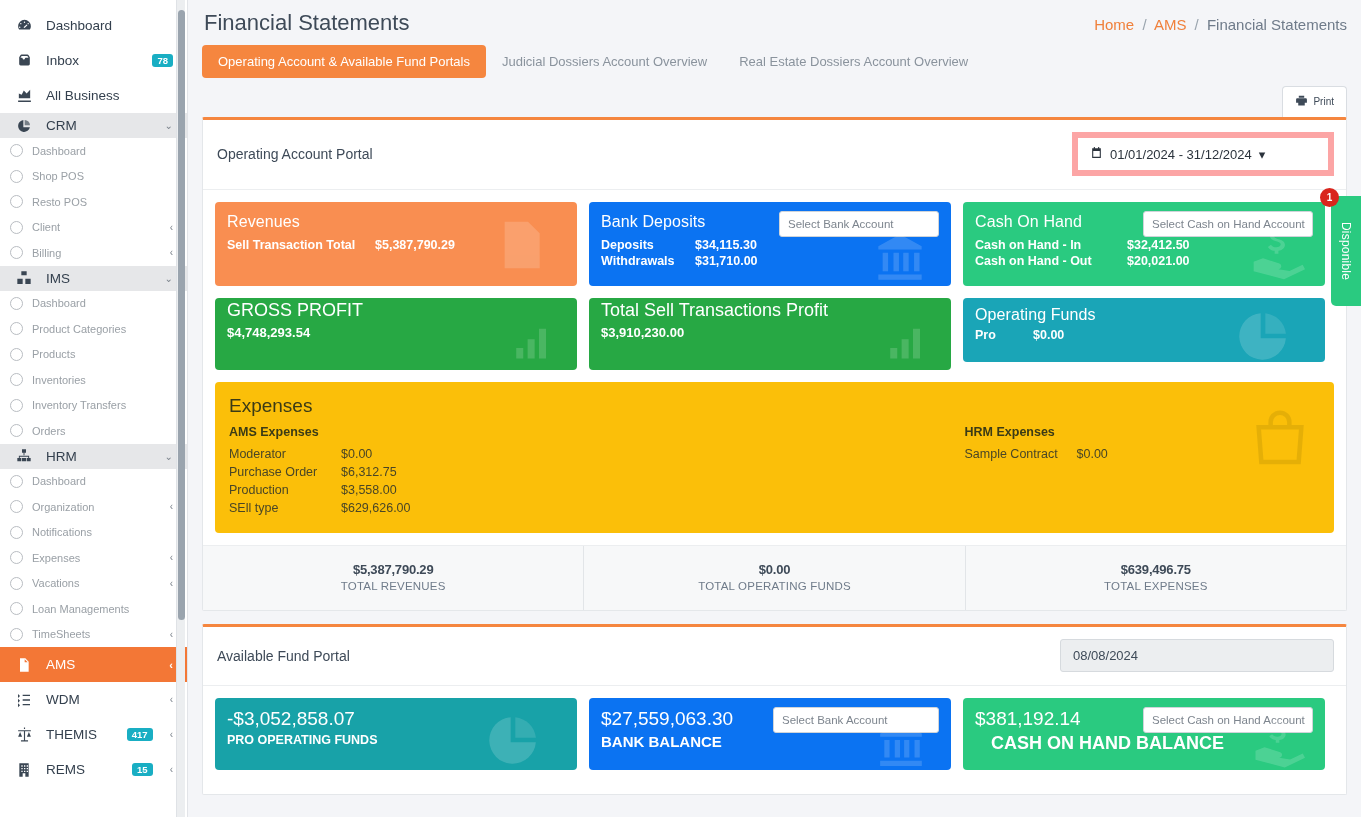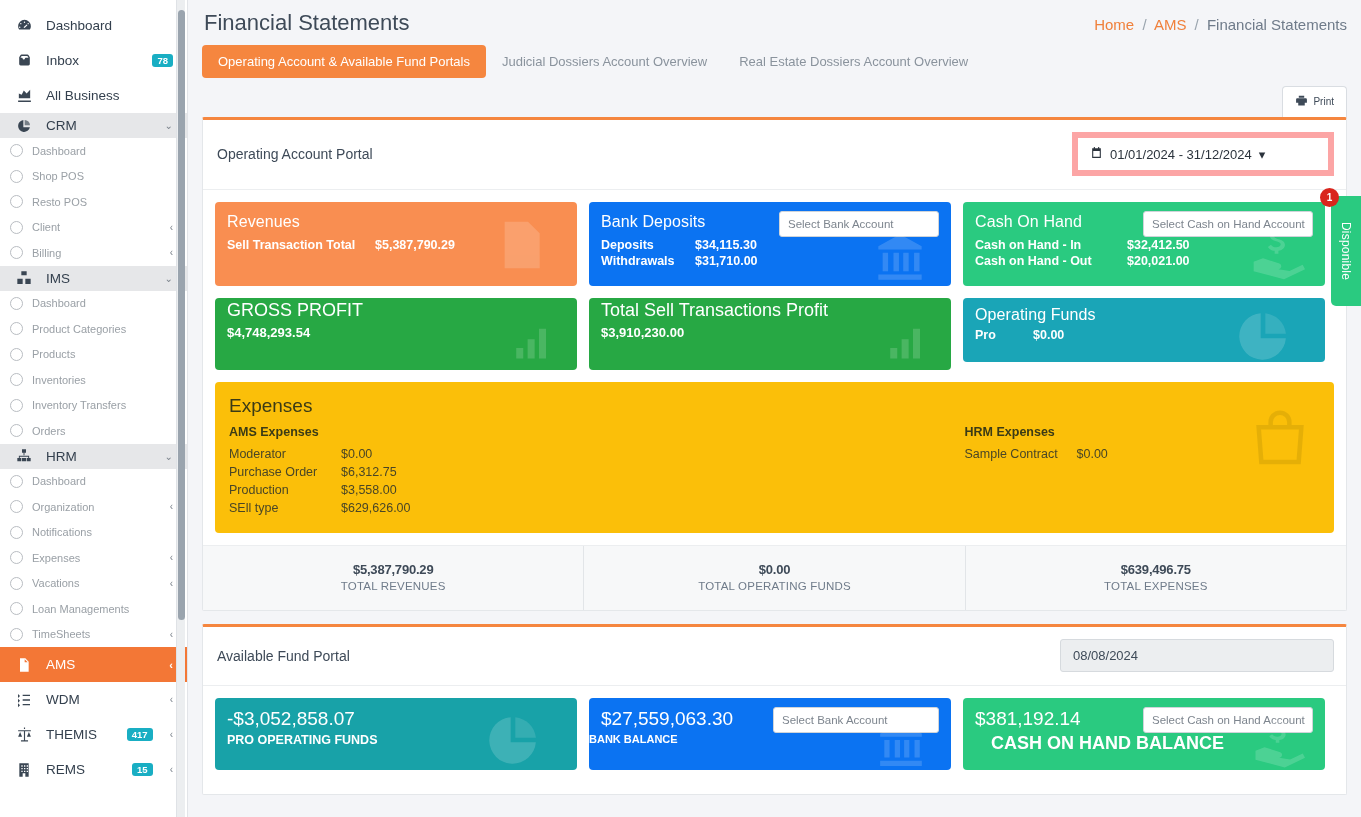--- a/index.html
+++ b/index.html
@@ -568,21 +568,21 @@
             <span class="bigicon" style="right:36px;bottom:-2px">
               <svg width="56" height="56" viewBox="0 0 24 24" fill="#ffffff">
                   <path d="M11 2.2A10 10 0 1021.8 13H11z"></path>
                   <path d="M13 2.2V11h8.8A10 10 0 0013 2.2z" opacity=".75"></path>
                 </svg>
             </span>
           </div>
 
           <div class="card card-blue" style="width:362px;height:72px">
             <div class="t" style="font-size:19px;padding:10px 0 3px 12px">$27,559,063.30</div>
-            <div class="n" style="font-size:11px;font-weight:bold;">BANK BALANCE</div>
+            <div class="n" style="font-size:15px;font-weight:bold;padding-left:12px">BANK BALANCE</div>
             <div class="selbox" style="right:12px;top:9px;width:166px">Select Bank Account</div>
             <span class="bigicon" style="right:22px;bottom:-2px">
               <svg width="56" height="50" viewBox="0 0 24 24" fill="#ffffff">
                   <path d="M12 2L2 7.5V9h20V7.5zM4 10.5h2.5V19H4zM9 10.5h2.5V19H9zm4.5 0H16V19h-2.5zm5 0H21V19h-2.5zM2 20.5h20V23H2z"></path>
                 </svg>
             </span>
           </div>
 
           <div class="card card-green" style="width:362px;height:72px">
             <div class="t" style="font-size:19px;padding:10px 0 3px 12px">$381,192.14</div>

